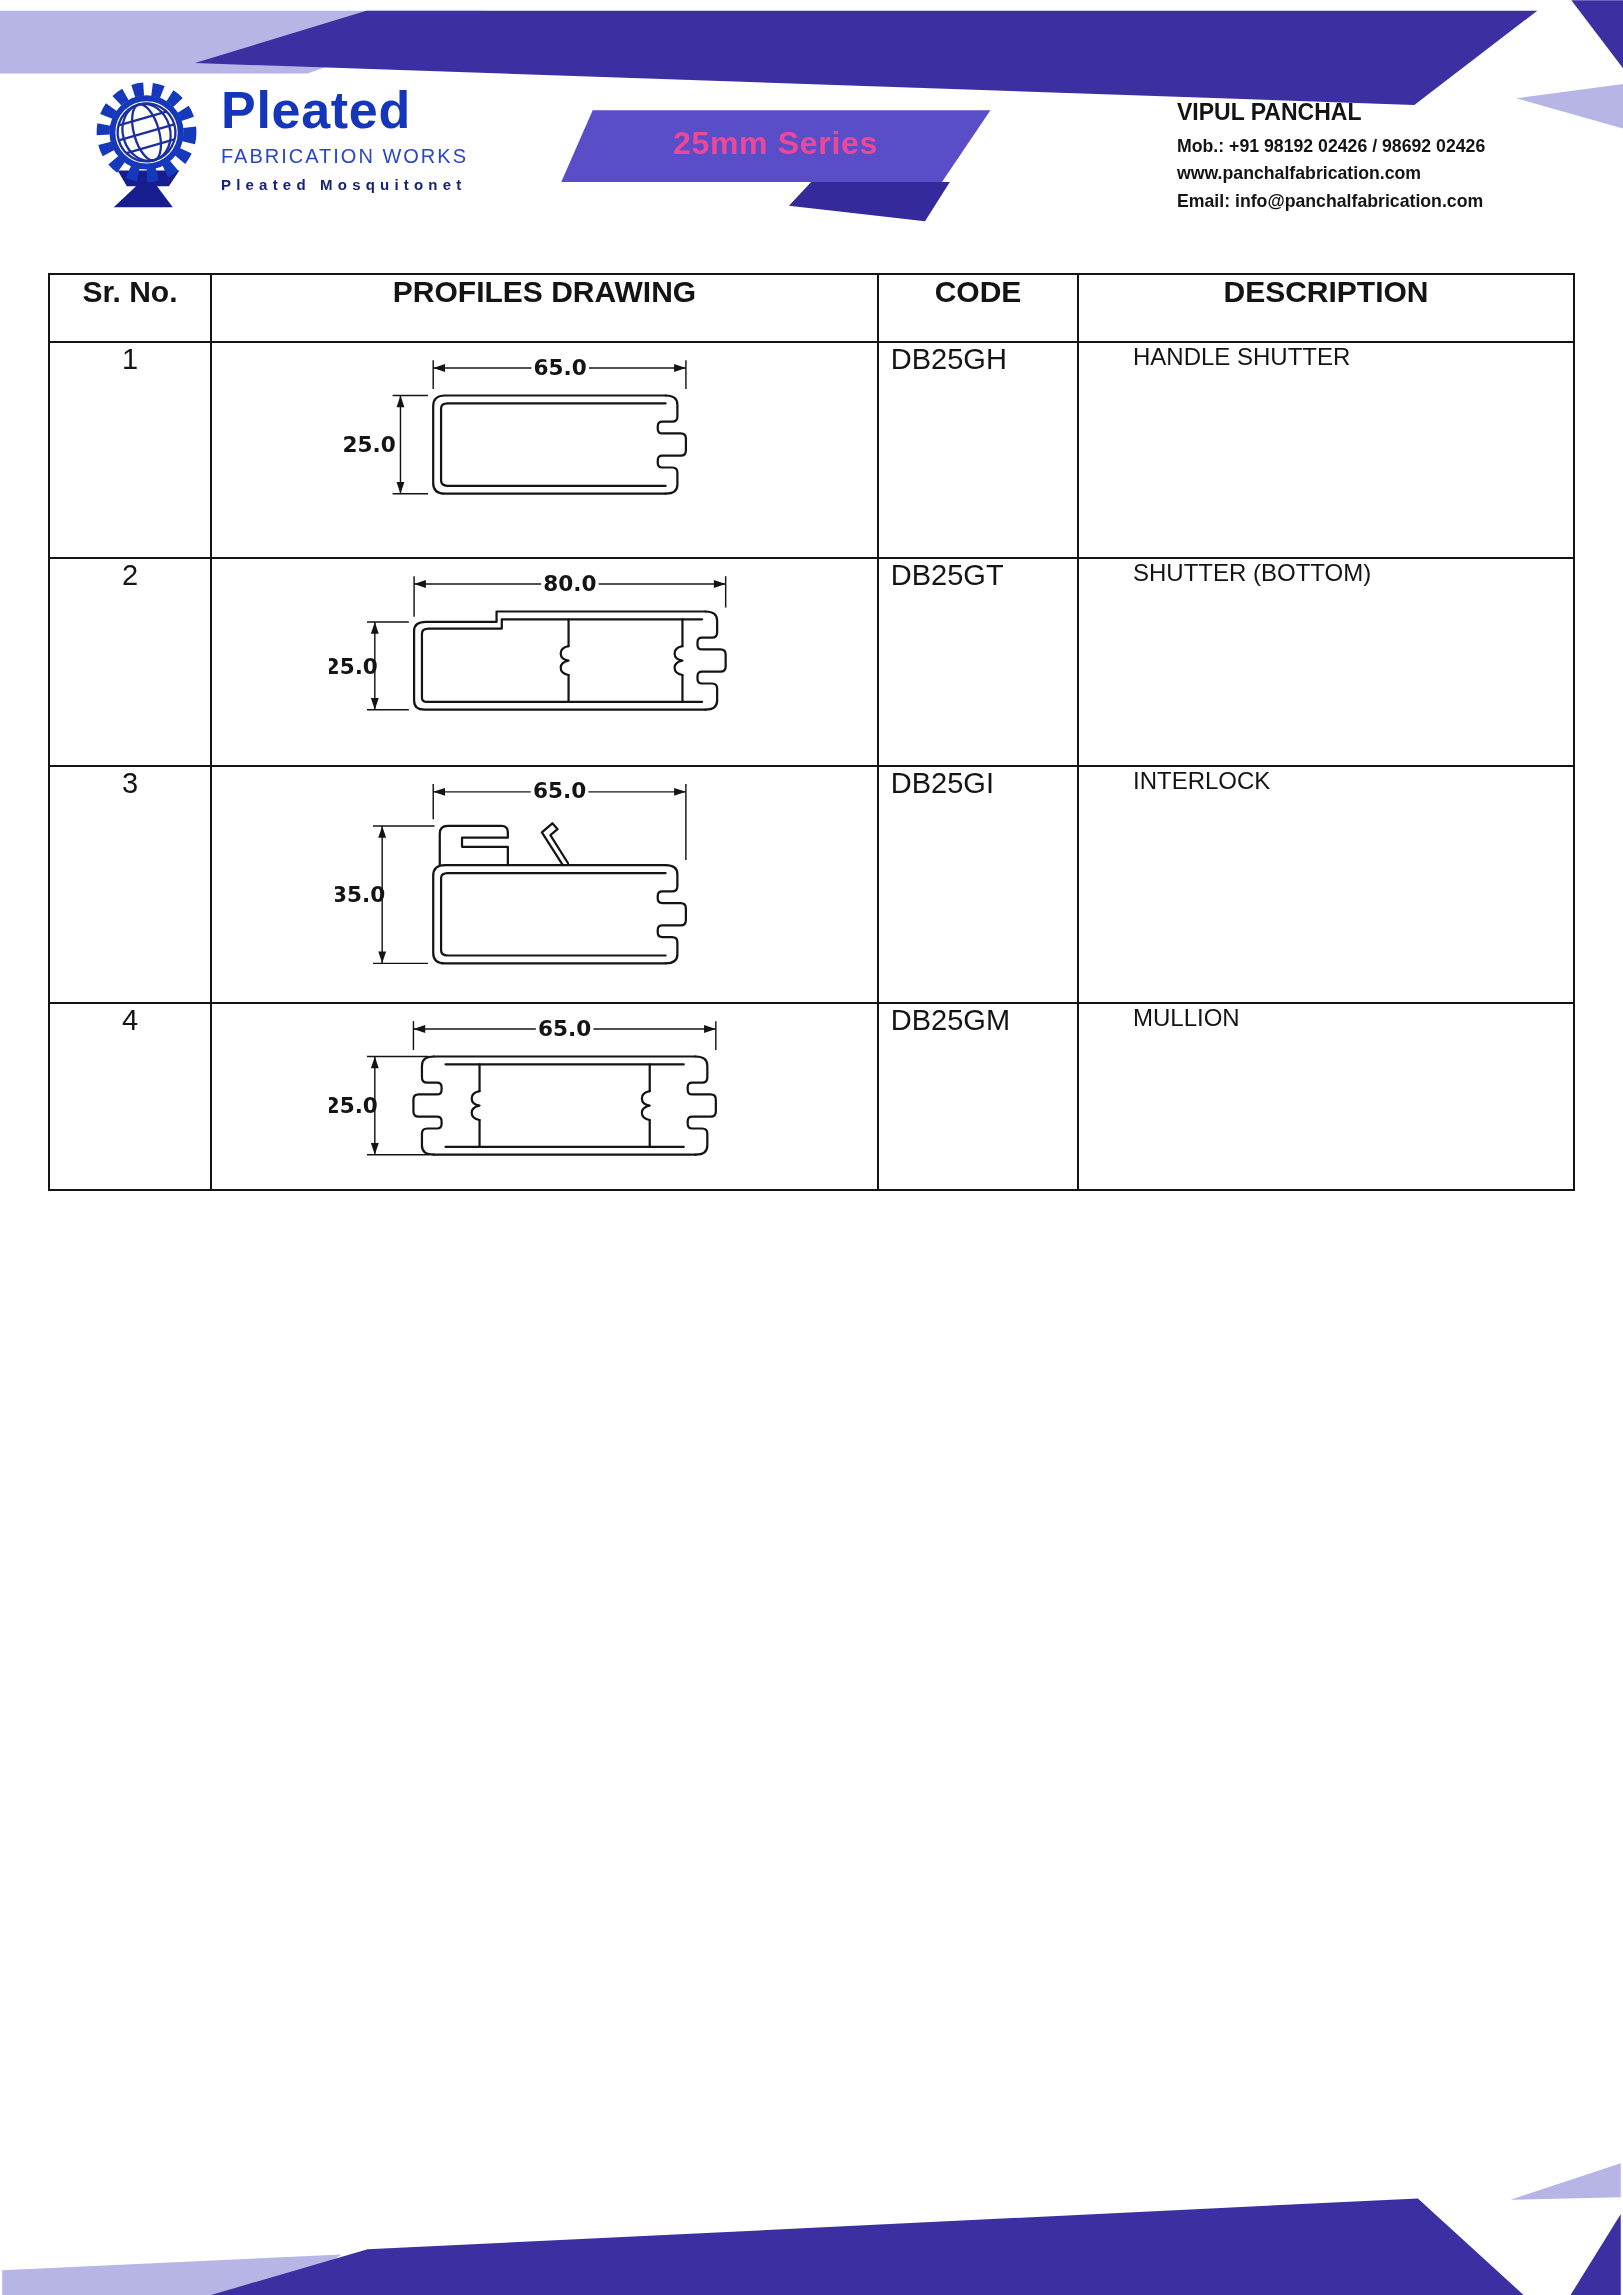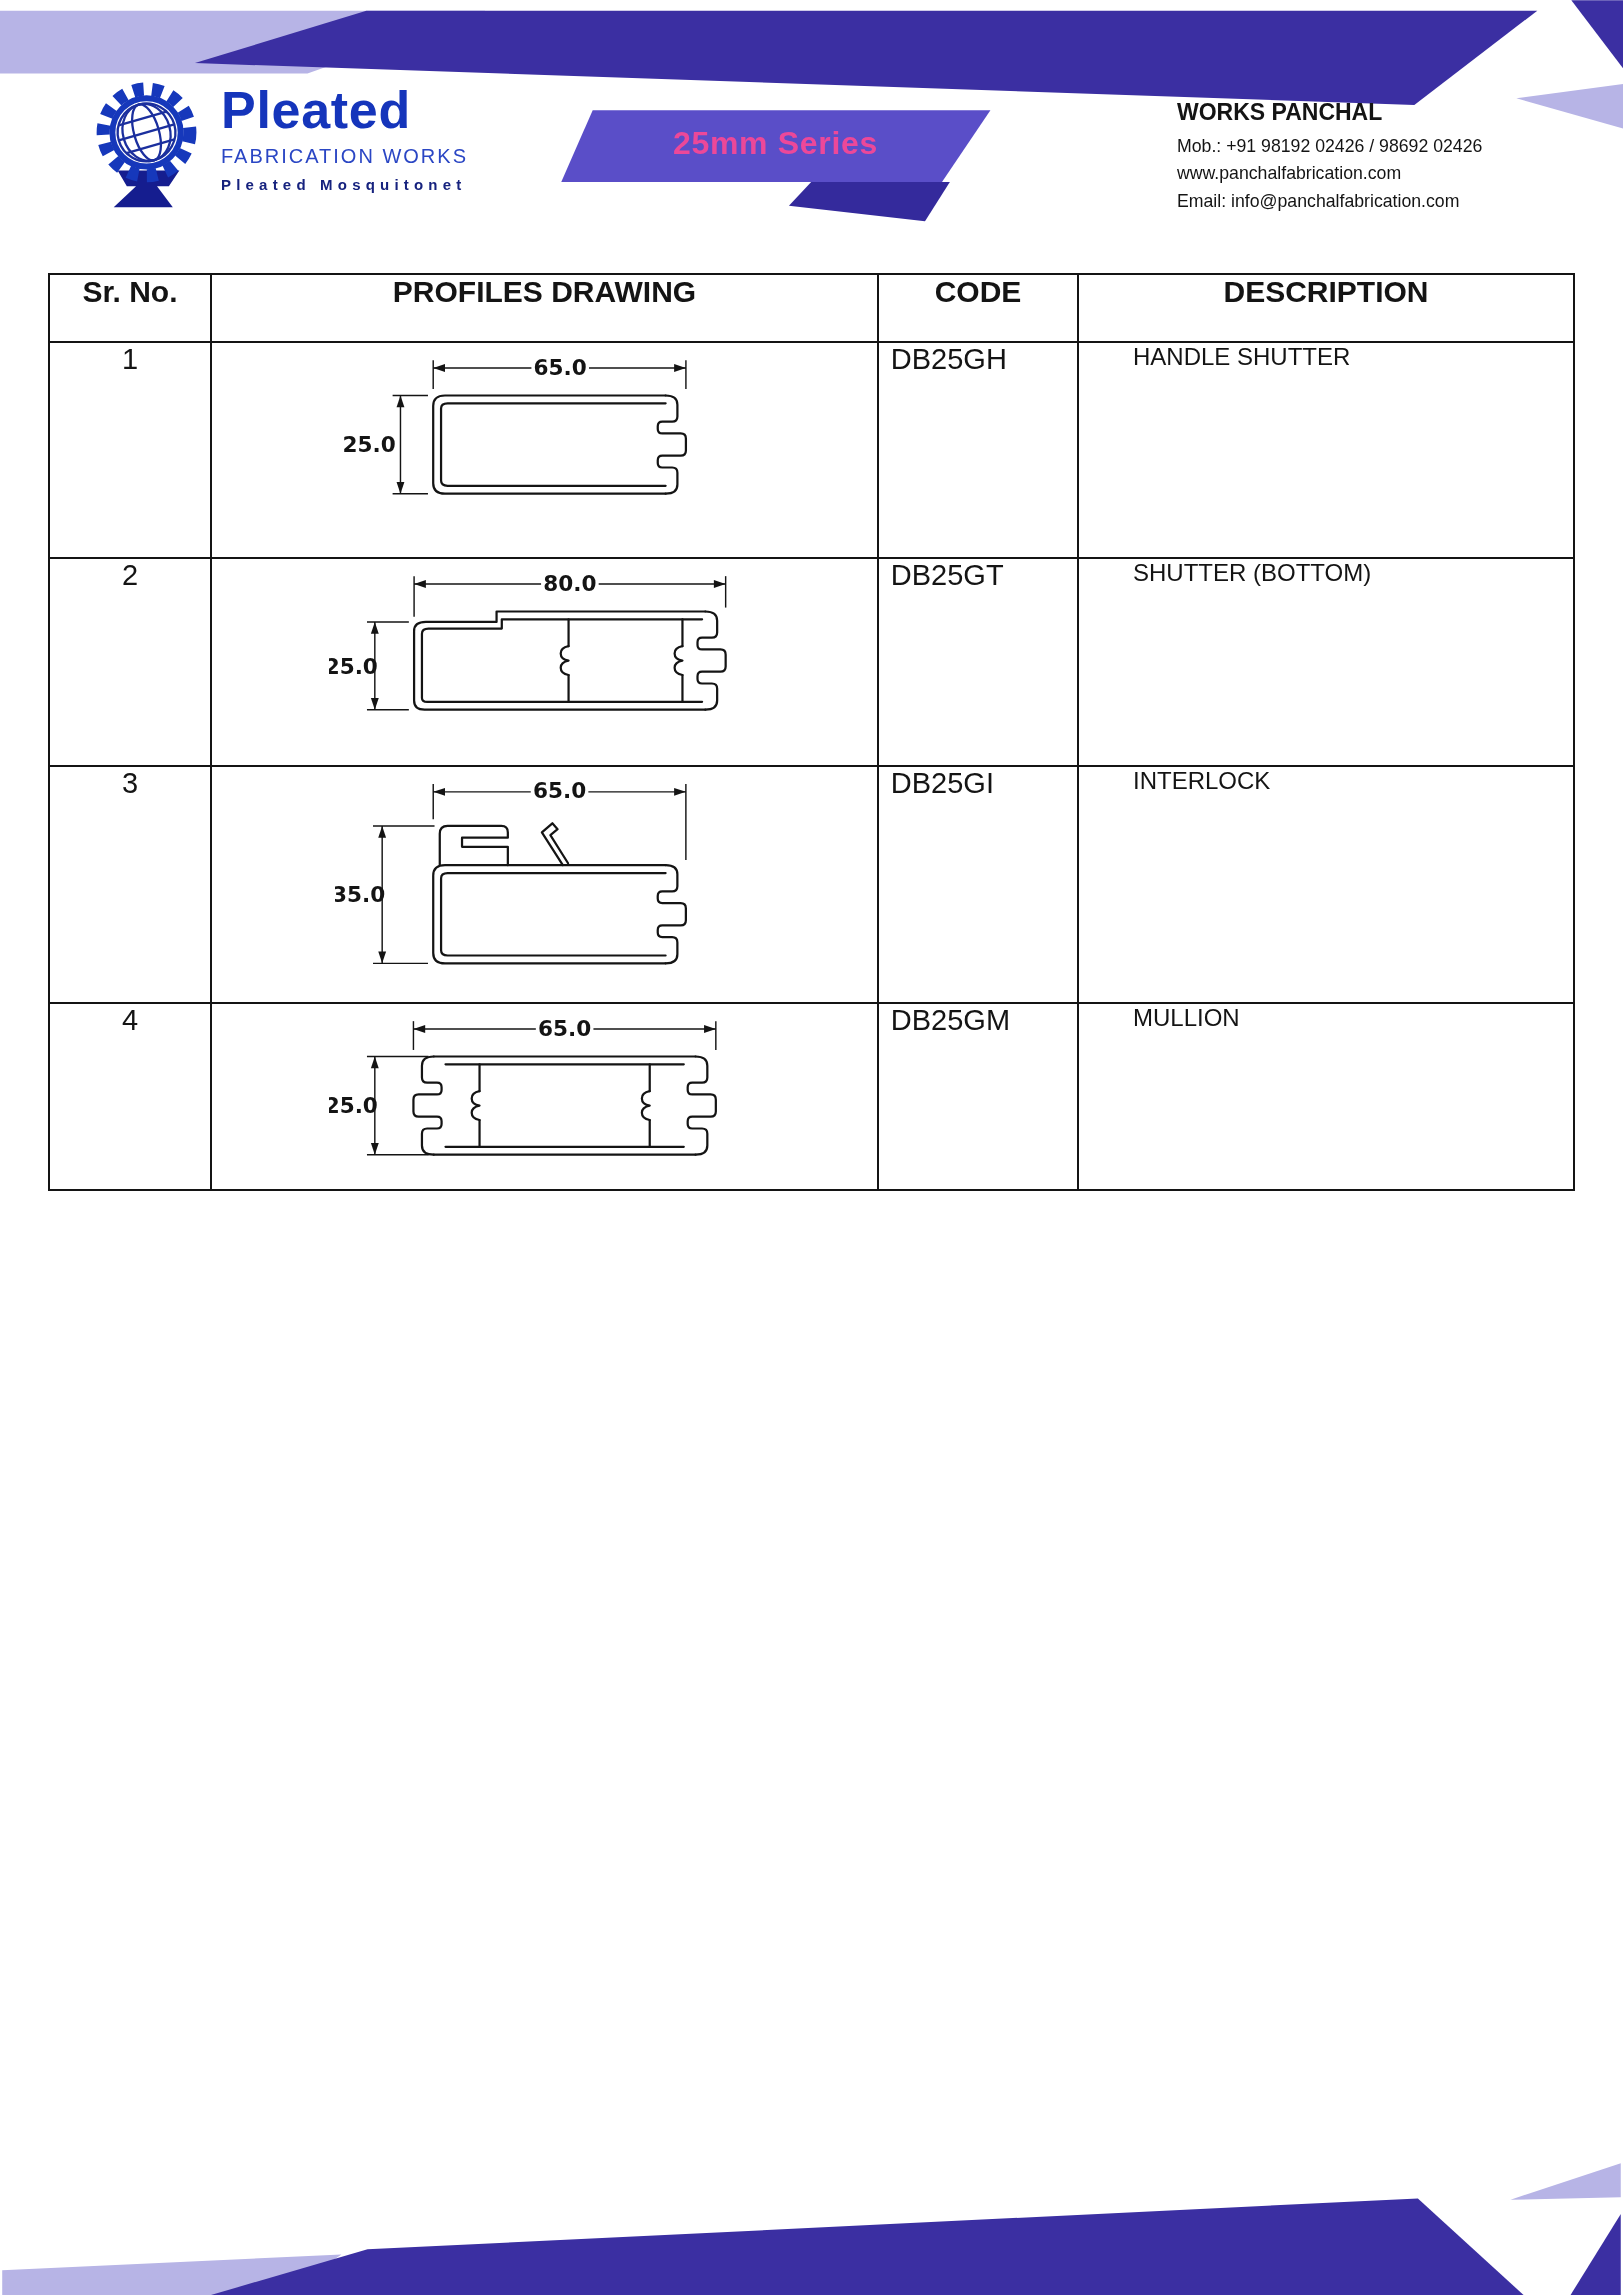--- a/index.html
+++ b/index.html
@@ -16,21 +16,21 @@
   .brand-name{font-size:52px;font-weight:800;color:#1535bb;line-height:1;letter-spacing:0.7px;}
   .brand-sub{margin-top:9.2px;font-size:20px;font-weight:500;color:#2a46c4;letter-spacing:2px;}
   .brand-tag{margin-top:7.9px;font-size:15px;font-weight:700;color:#16227e;letter-spacing:5.2px;}
   .series-banner-text{
     left:576px;top:111px;width:399px;height:65px;
     display:flex;align-items:center;justify-content:center;
     color:#ec4899;font-size:32px;font-weight:700;letter-spacing:0.7px;
   }
   .contact{left:1177px;top:99px;width:419px;}
   .contact-name{font-size:23px;font-weight:700;margin-bottom:6.5px;}
-  .contact-line{font-size:17.7px;font-weight:400;line-height:27.5px;}
+  .contact-line{font-size:17.7px;font-weight:700;line-height:27.5px;}
 
   
   .tbl{left:48px;top:273px;width:1523px;border:2.6px solid #141414;background:#fff;}
   .trow{display:grid;grid-template-columns:162px 667px 200px 1fr;}
   .trow > div{border-right:2px solid #141414;border-bottom:2px solid #141414;display:flex;align-items:flex-start;}
   .trow > div:last-child{border-right:none;}
   .trow:last-child > div{border-bottom:none;}
   .hrow{height:68px;}
   .hrow > div{justify-content:center;font-weight:700;font-size:30px;}
   .r1{height:216px;}.r2{height:208px;}.r3{height:237px;}.r4{height:185px;}
@@ -74,21 +74,21 @@
 
 <div class="abs brand">
   <div class="brand-name">Pleated</div>
   <div class="brand-sub">FABRICATION WORKS</div>
   <div class="brand-tag">Pleated Mosquitonet</div>
 </div>
 
 <div class="abs series-banner-text">25mm Series</div>
 
 <div class="abs contact">
-  <div class="contact-name">WORKS PANCHAL</div>
+  <div class="contact-name">VIPUL PANCHAL</div>
   <div class="contact-line">Mob.: +91 98192 02426 / 98692 02426</div>
   <div class="contact-line">www.panchalfabrication.com</div>
   <div class="contact-line">Email: info@panchalfabrication.com</div>
 </div>
 
 <div class="abs tbl">
 
   <div class="trow hrow">
     <div>
         <span>Sr. No.</span>

